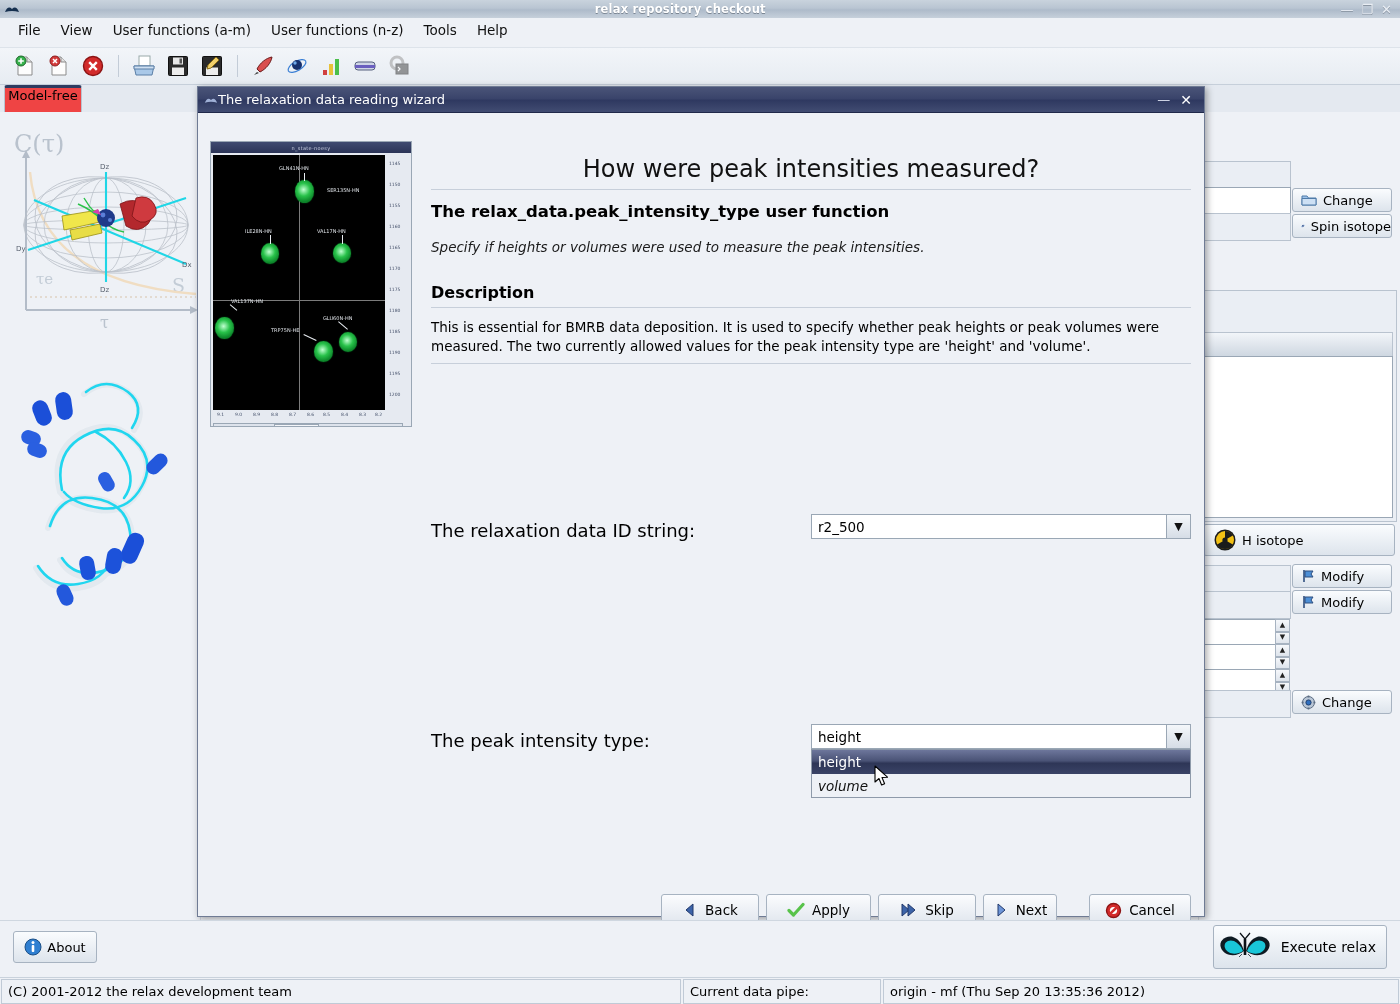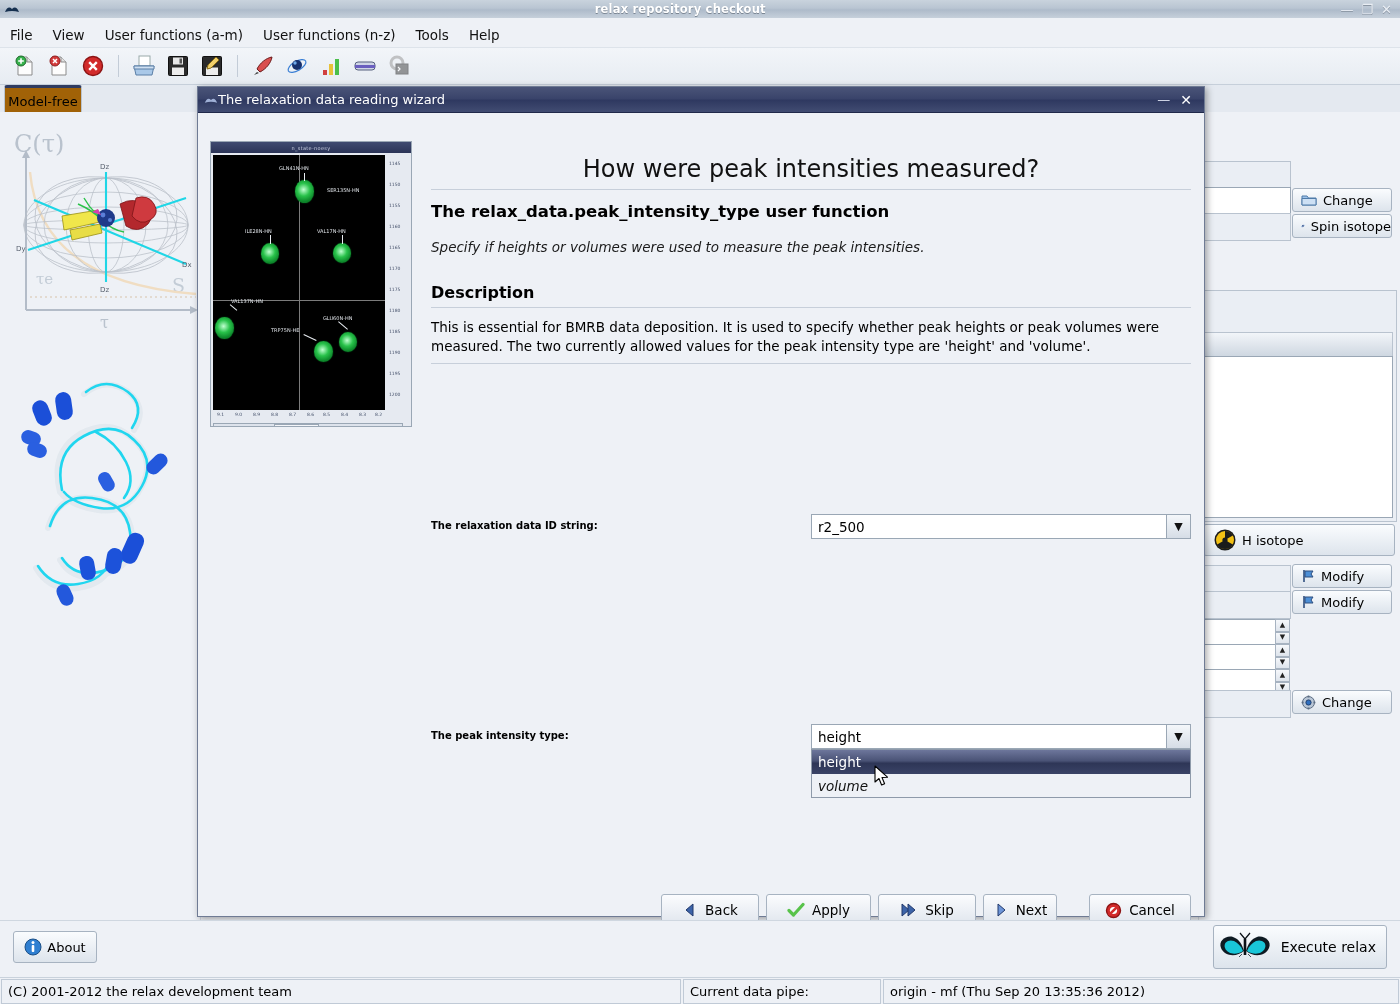--- a/index.html
+++ b/index.html
@@ -21,42 +21,42 @@
     flex:1;text-align:center;font-size:11.5px;font-weight:bold;color:#ffffff;
     text-shadow:0 1px 0 #7c8794;letter-spacing:.2px;
   }
   .win-ico{width:16px;height:16px;margin-left:4px;flex:none;}
   .win-btns{display:flex;gap:8px;padding-right:8px;align-items:center;}
   .win-btn{color:#e9eef4;font-size:13px;line-height:1;text-shadow:0 1px 0 #8b96a3;}
   
   #menubar{
     position:absolute;left:0;top:18px;width:1400px;height:30px;
     background:#eef1f6;border-bottom:1px solid #dde3ea;
-    display:flex;align-items:flex-end;padding-left:0;box-sizing:border-box;
+    display:flex;align-items:flex-start;padding-left:8px;box-sizing:border-box;
   }
   .menu-item{padding:4px 10px;font-size:13.5px;color:#111;cursor:default;}
   
   #toolbar{
     position:absolute;left:0;top:48px;width:1400px;height:37px;
     background:linear-gradient(to bottom,#f2f5f9,#e7ecf2);
     border-bottom:1px solid #c6cfda;
     display:flex;align-items:center;padding-left:10px;box-sizing:border-box;gap:4px;
   }
   .tb-btn{width:30px;height:30px;display:flex;align-items:center;justify-content:center;}
   .tb-sep{width:1px;height:22px;background:#c3ccd7;margin:0 6px;}
   
   #tabstrip{
     position:absolute;left:0;top:85px;width:1400px;height:27px;
     background:#e4e9f0;border-bottom:1px solid #b9c3cf;
   }
   #tab-modelfree{
     position:absolute;left:4px;top:0px;width:76px;height:27px;
-    background:#a16207;border:1px solid #b9c3cf;border-bottom:none;
+    background:#ef4444;border:1px solid #b9c3cf;border-bottom:none;
     border-top:3px solid #2f3b60;border-radius:3px 3px 0 0;
-    display:flex;align-items:center;justify-content:center;
+    display:flex;align-items:flex-start;justify-content:center;
     font-size:13px;
   }
   
   #content{
     position:absolute;left:0;top:112px;width:1400px;height:808px;
     background:#eef1f6;
   }
   
   #left-pane{
     position:absolute;left:0;top:0;width:200px;height:808px;
@@ -152,21 +152,21 @@
   #spectrum{position:absolute;left:2px;top:13px;width:172px;height:255px;background:#000;}
   #spec-yaxis{position:absolute;left:176px;top:13px;width:16px;height:255px;background:#e6eaf1;}
   #spec-xaxis{position:absolute;left:2px;top:268px;width:172px;height:12px;background:#e6eaf1;}
   .peak{position:absolute;border-radius:50%;
         background:radial-gradient(circle at 45% 42%, #bfffd0 0%, #28c24a 38%, #0e8a2c 68%, #075c1c 100%);
         box-shadow:0 0 1px #0b3;}
   .peaklbl{position:absolute;color:#dfe3e8;font-size:5px;white-space:nowrap;}
   .leader{position:absolute;background:#e9edf2;}
   .tickl{position:absolute;color:#44506a;font-size:4.5px;}
   
-  .fld-label{position:absolute;font-size:10px;font-weight:bold;}
+  .fld-label{position:absolute;font-size:18px;}
   .combo{
     position:absolute;height:25px;background:#fff;
     border:1px solid #9aa7b5;box-sizing:border-box;display:flex;align-items:center;
   }
   .combo .val{padding-left:6px;font-size:13.5px;flex:1;}
   .combo .arrow{
     width:23px;height:23px;background:linear-gradient(to bottom,#f4f7fa,#d6dde6);
     border-left:1px solid #9aa7b5;display:flex;align-items:center;justify-content:center;
     font-size:11px;color:#111;
   }

